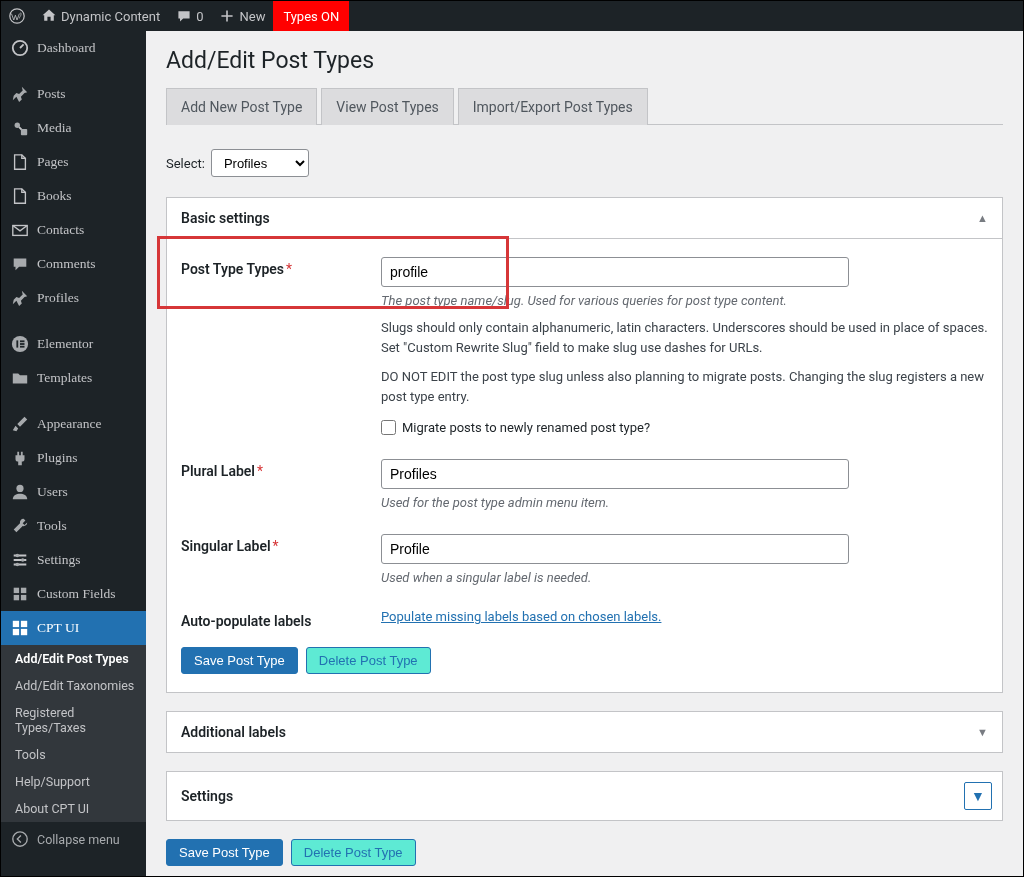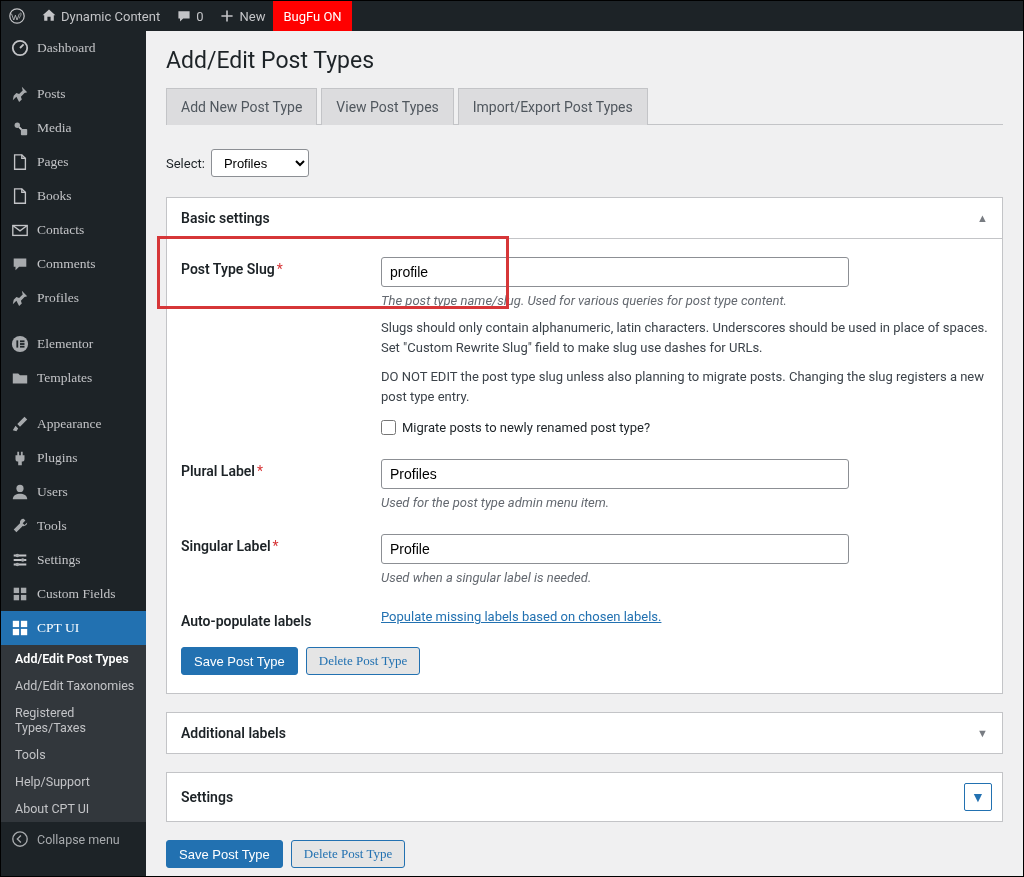--- a/index.html
+++ b/index.html
@@ -55,21 +55,21 @@
 .form-row .note { color: #3c434a; font-size: 13px; margin-top: 10px; line-height: 1.5; }
 .form-row .checkbox-row { margin-top: 14px; display: flex; align-items: center; gap: 6px; font-size: 13px; }
 .form-row .checkbox-row input { width: 15px; height: 15px; border: 1px solid #8c8f94; border-radius: 3px; }
 .form-row .link { color: #2271b1; text-decoration: underline; font-size: 13px; cursor: pointer; }
 
 .highlight { border: 3px solid #d63638; position: absolute; pointer-events: none; }
 
 .btn-row { display: flex; gap: 8px; margin-top: 8px; }
 .btn { padding: 5px 12px; border-radius: 3px; font-size: 13px; cursor: pointer; }
 .btn-primary { background: #2271b1; color: #fff; border: 1px solid #2271b1; }
-.btn-secondary { background: #e5e5e5; color: #2271b1; border: 1px solid #2271b1; font-family: Liberation Serif, serif; }
+.btn-secondary { background: #5eead4; color: #2271b1; border: 1px solid #2271b1; }
 
 
 .panel-head .caret-box { width: 28px; height: 28px; border: 1px solid #2271b1; display: flex; align-items: center; justify-content: center; border-radius: 2px; color: #2271b1; }
 .panel-head.flex2 { padding: 10px 10px 10px 14px; }
 
 </style>
 </head>
 <body>
 
 <div class="toolbar">
@@ -91,21 +91,21 @@
       </svg>
     <span>0</span>
   </div>
   <div class="tb-item">
     <svg viewBox="0 0 20 20">
         <path d="M9 3h2v6h6v2h-6v6H9v-6H3V9h6z"></path>
       </svg>
     <span>New</span>
   </div>
   <div class="bugfu">
-    <span>BugFu ON</span>
+    <span>Types ON</span>
   </div>
 </div>
 
 <div class="layout">
 
   <div class="sidebar">
     <div class="menu-item">
       <svg viewBox="0 0 20 20">
           <circle cx="10" cy="10" r="8" fill="none" stroke="currentColor" stroke-width="2"></circle>
           <path d="M10 10l4-4" stroke="currentColor" stroke-width="2"></path>
@@ -267,21 +267,21 @@
       <div class="panel-head">
         <span>Basic settings</span>
         <span class="caret">▲</span>
       </div>
       <div class="panel-body" style="position:relative;">
 
         <div class="highlight" style="left:-10px; top:-3px; width:352px; height:73px;"></div>
 
         <div class="form-row">
           <div class="label-col">
-            <span>Post Type Slug</span><span class="req">*</span>
+            <span>Post Type Types</span><span class="req">*</span>
           </div>
           <div class="field-col">
             <input type="text" value="profile" style="">
             <div class="desc">The post type name/slug. Used for various queries for post type content.</div>
             <div class="note">Slugs should only contain alphanumeric, latin characters. Underscores should be used in place of spaces. Set "Custom Rewrite Slug" field to make slug use dashes for URLs.</div>
             <div class="note">DO NOT EDIT the post type slug unless also planning to migrate posts. Changing the slug registers a new post type entry.</div>
             <div class="checkbox-row">
               <input type="checkbox" style="">
               <span>Migrate posts to newly renamed post type?</span>
             </div>

